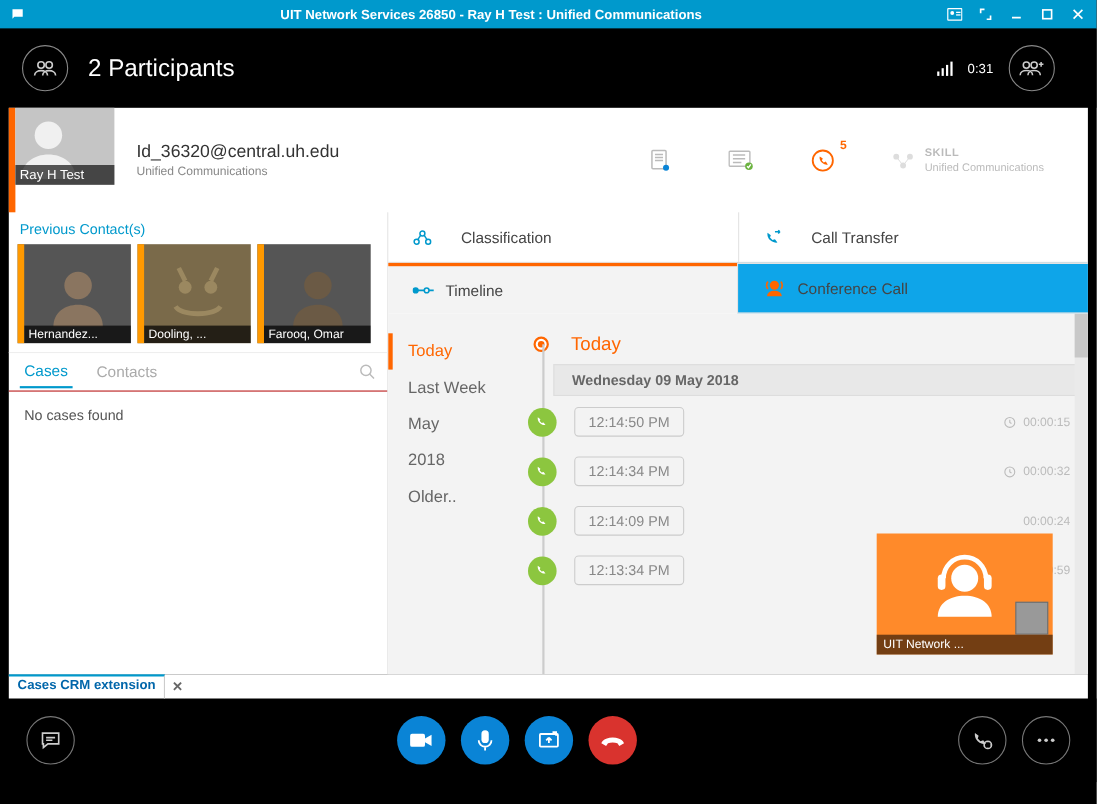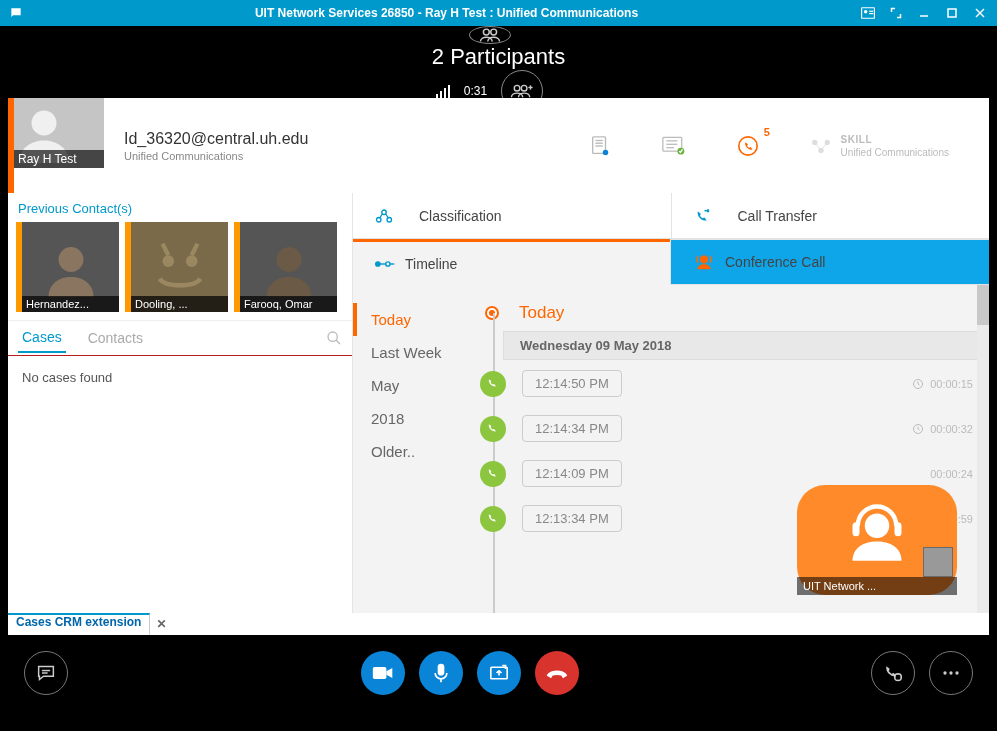--- a/index.html
+++ b/index.html
@@ -6,21 +6,21 @@
 body { width: 997px; height: 731px; background: #000; overflow: hidden; }
 
 
 .titlebar { height: 26px; background: #0099cc; display: flex; align-items: center; color: #fff; font-size: 12px; }
 .titlebar .tb-left { width: 32px; display: flex; justify-content: center; }
 .titlebar .tb-title { flex: 1; text-align: center; font-weight: 600; }
 .titlebar .tb-right { display: flex; gap: 14px; padding-right: 10px; align-items: center; }
 .tb-icon { width: 14px; height: 14px; display: flex; align-items: center; justify-content: center; cursor: pointer; }
 
 
-.participants { height: 72px; background: #000; display: flex; align-items: center; color: #fff; padding: 0 20px; flex-direction: column; }
+.participants { height: 72px; background: #000; display: flex; align-items: center; color: #fff; padding: 0 20px; }
 .part-icon-circle { width: 42px; height: 42px; border: 1.5px solid #888; border-radius: 50%; display: flex; align-items: center; justify-content: center; margin-right: 18px; }
 .part-title { font-size: 22px; font-weight: 300; flex: 1; }
 .part-right { display: flex; align-items: center; gap: 14px; }
 .part-dur { font-size: 12px; }
 .signal-bars { display: flex; align-items: flex-end; gap: 2px; height: 14px; }
 .signal-bars span { width: 2px; background: #fff; }
 .signal-bars span:nth-child(1){height:4px}.signal-bars span:nth-child(2){height:7px}.signal-bars span:nth-child(3){height:10px}.signal-bars span:nth-child(4){height:13px}
 
 
 .mainwrap { position: relative; margin: 0 8px; background: #000; }
@@ -84,21 +84,21 @@
 .tl-date-bar { background: #e8e8e8; color: #666; font-size: 13px; font-weight: 600; padding: 6px 16px; margin: 4px 8px 10px 30px; border:1px solid #ddd;}
 .tl-line { position: absolute; left: 20px; top: 28px; bottom: 0; width: 2px; background: #ccc; }
 .tl-item { display: flex; align-items: center; margin: 0 8px 18px 8px; gap: 16px; position: relative; }
 .tl-bullet { width: 26px; height: 26px; border-radius: 50%; background: #8cc63f; display: flex; align-items: center; justify-content: center; color: #fff; flex-shrink: 0; margin-left: -1px; z-index: 2; }
 .tl-time { border: 1px solid #ccc; border-radius: 4px; padding: 5px 12px; color: #888; font-size: 13px; background: #f3f3f3; }
 .tl-clock { margin-left: auto; color: #bbb; font-size: 11px; display: flex; align-items: center; gap: 6px; padding-right:8px;}
 .tl-scroll { position: absolute; right: 0; top: 0; bottom: 0; width: 12px; background: #eaeaea; }
 .tl-scroll-thumb { position: absolute; top: 0; width: 100%; height: 40px; background: #c8c8c8; }
 
 
-.vid-thumb { position: absolute; right: 32px; bottom: 18px; width: 160px; height: 110px; background: #ff8a2a; display:flex; flex-direction:column; justify-content:flex-end;border-radius:28px;}
+.vid-thumb { position: absolute; right: 32px; bottom: 18px; width: 160px; height: 110px; background: #ff8a2a; display:flex; flex-direction:column; justify-content:flex-end;}
 .vid-thumb .vcap { background: rgba(0,0,0,0.55); color: #fff; font-size: 11px; padding: 3px 6px; display:flex; align-items:center;}
 .vid-thumb .agent-pic { position: absolute; right: 4px; bottom: 18px; width: 30px; height: 30px; background: #999; border:1px solid rgba(0,0,0,0.3);}
 .vid-icon{flex:1; display:flex; align-items:center; justify-content:center; color:#fff;}
 
 
 .footer-tab { height: 22px; background: #fff; display: flex; align-items: center; font-size: 12px; }
 .ftab { color: #0066aa; font-weight: 600; padding: 0 8px; border-right: 1px solid #ccc; height: 100%; display: flex; border-top:2px solid #0099cc;}
 .ftab-x { color: #666; padding: 0 6px; cursor: pointer; font-weight:bold;}
 
 

